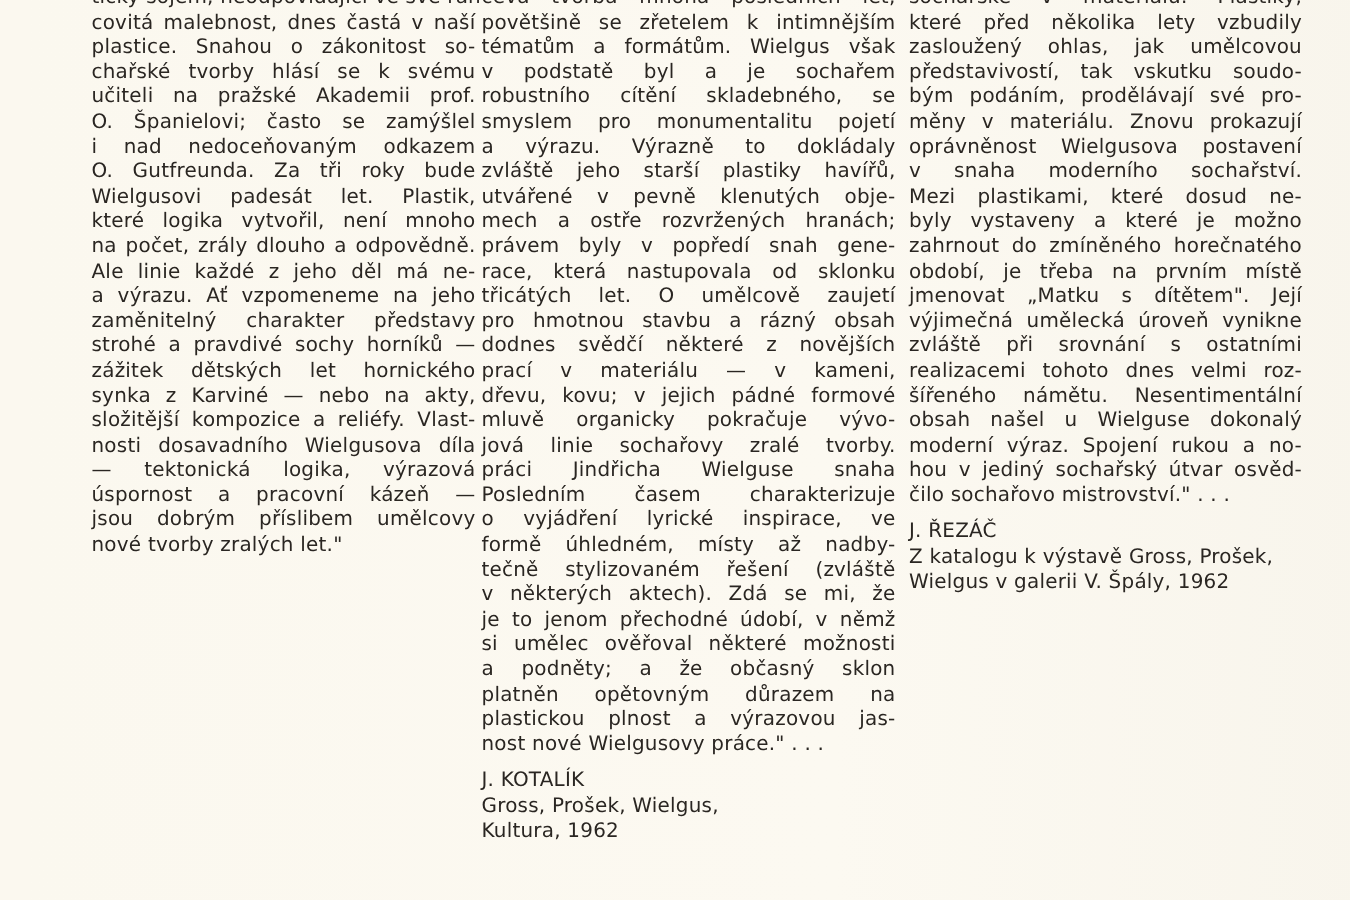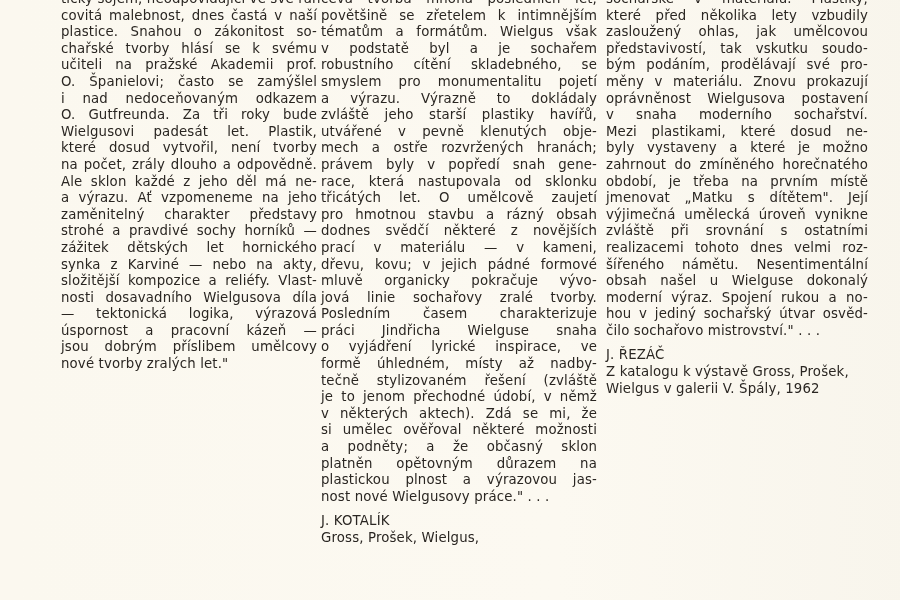--- a/index.html
+++ b/index.html
@@ -58,23 +58,23 @@
   <div class="col col1">
     <span class="line">tický sojem, neodpovídající ve své ran-</span>
     <span class="line">covitá malebnost, dnes častá v naší</span>
     <span class="line">plastice. Snahou o zákonitost so-</span>
     <span class="line">chařské tvorby hlásí se k svému</span>
     <span class="line">učiteli na pražské Akademii prof.</span>
     <span class="line">O. Španielovi; často se zamýšlel</span>
     <span class="line">i nad nedoceňovaným odkazem</span>
     <span class="line">O. Gutfreunda. Za tři roky bude</span>
     <span class="line">Wielgusovi padesát let. Plastik,</span>
-    <span class="line">které dosud vytvořil, není tvorby</span>
+    <span class="line">které logika vytvořil, není mnoho</span>
     <span class="line">na počet, zrály dlouho a odpovědně.</span>
-    <span class="line">Ale sklon každé z jeho děl má ne-</span>
+    <span class="line">Ale linie každé z jeho děl má ne-</span>
     <span class="line">a výrazu. Ať vzpomeneme na jeho</span>
     <span class="line">zaměnitelný charakter představy</span>
     <span class="line">strohé a pravdivé sochy horníků —</span>
     <span class="line">zážitek dětských let hornického</span>
     <span class="line">synka z Karviné — nebo na akty,</span>
     <span class="line">složitější kompozice a reliéfy. Vlast-</span>
     <span class="line">nosti dosavadního Wielgusova díla</span>
     <span class="line">— tektonická logika, výrazová</span>
     <span class="line">úspornost a pracovní kázeň —</span>
     <span class="line">jsou dobrým příslibem umělcovy</span>
@@ -95,36 +95,37 @@
     <span class="line">mech a ostře rozvržených hranách;</span>
     <span class="line">právem byly v popředí snah gene-</span>
     <span class="line">race, která nastupovala od sklonku</span>
     <span class="line">třicátých let. O umělcově zaujetí</span>
     <span class="line">pro hmotnou stavbu a rázný obsah</span>
     <span class="line">dodnes svědčí některé z novějších</span>
     <span class="line">prací v materiálu — v kameni,</span>
     <span class="line">dřevu, kovu; v jejich pádné formové</span>
     <span class="line">mluvě organicky pokračuje vývo-</span>
     <span class="line">jová linie sochařovy zralé tvorby.</span>
+    <span class="line">práci Jindřicha Wielguse snaha</span>
     <span class="line">Posledním časem charakterizuje</span>
-    <span class="line">práci Jindřicha Wielguse snaha</span>
     <span class="line">o vyjádření lyrické inspirace, ve</span>
     <span class="line">formě úhledném, místy až nadby-</span>
     <span class="line">tečně stylizovaném řešení (zvláště</span>
+    <span class="line">v některých aktech). Zdá se mi, že</span>
     <span class="line">je to jenom přechodné údobí, v němž</span>
-    <span class="line">v některých aktech). Zdá se mi, že</span>
     <span class="line">si umělec ověřoval některé možnosti</span>
     <span class="line">a podněty; a že občasný sklon</span>
     <span class="line">platněn opětovným důrazem na</span>
     <span class="line">plastickou plnost a výrazovou jas-</span>
     <span class="line last">nost nové Wielgusovy práce." . . .</span>
     <div class="gap"></div>
     <div>
       <span class="attrib">J. KOTALÍK</span>
       <span class="attrib">Gross, Prošek, Wielgus,</span>
+      <span class="attrib">Kultura, 1962</span>
     </div>
   </div>
 
   <div class="col col3">
     <span class="line">sochařské v materiálu. Plastiky,</span>
     <span class="line">které před několika lety vzbudily</span>
     <span class="line">zasloužený ohlas, jak umělcovou</span>
     <span class="line">představivostí, tak vskutku soudo-</span>
     <span class="line">bým podáním, prodělávají své pro-</span>
     <span class="line">měny v materiálu. Znovu prokazují</span>

